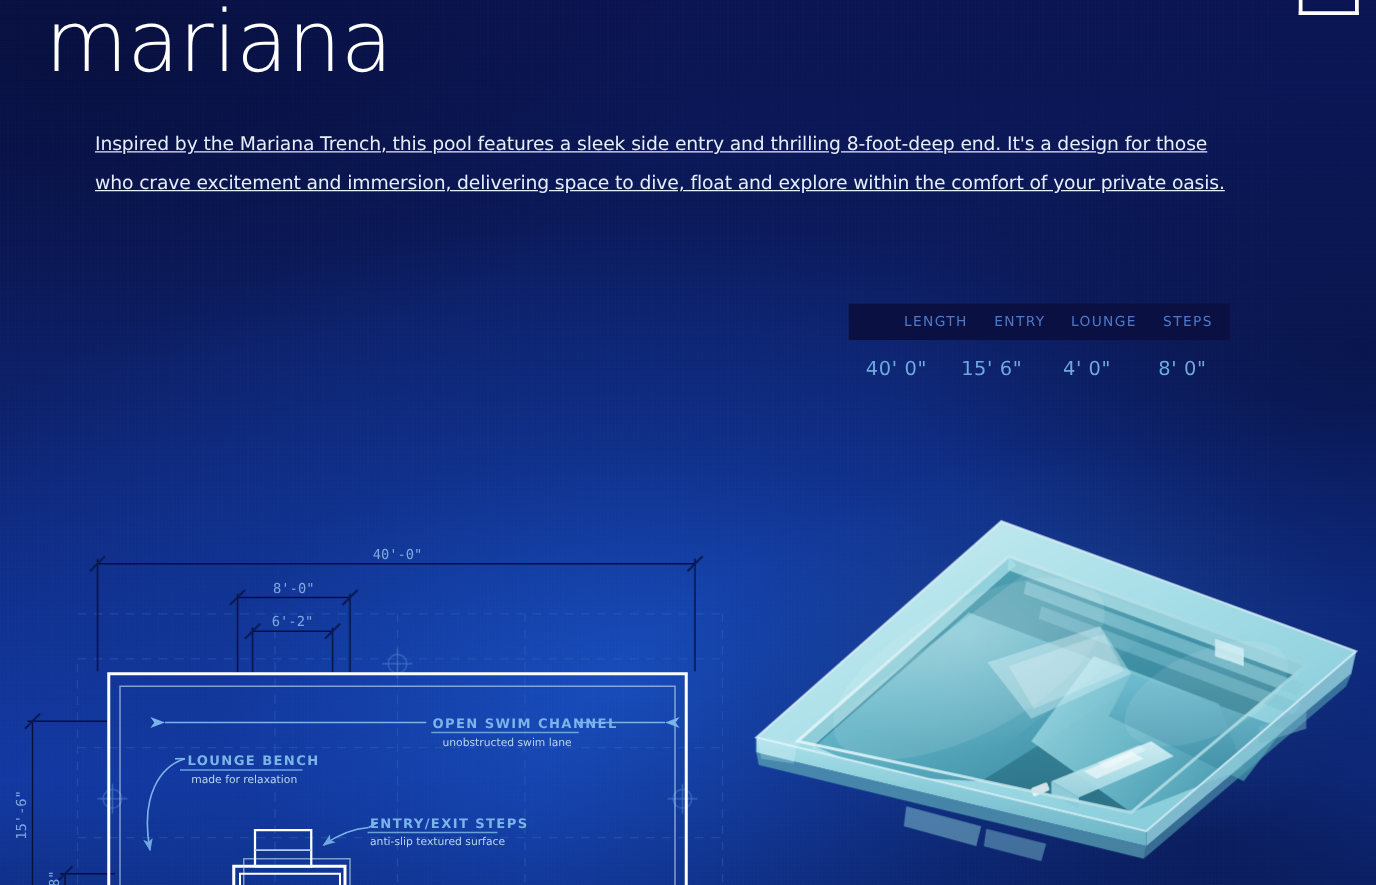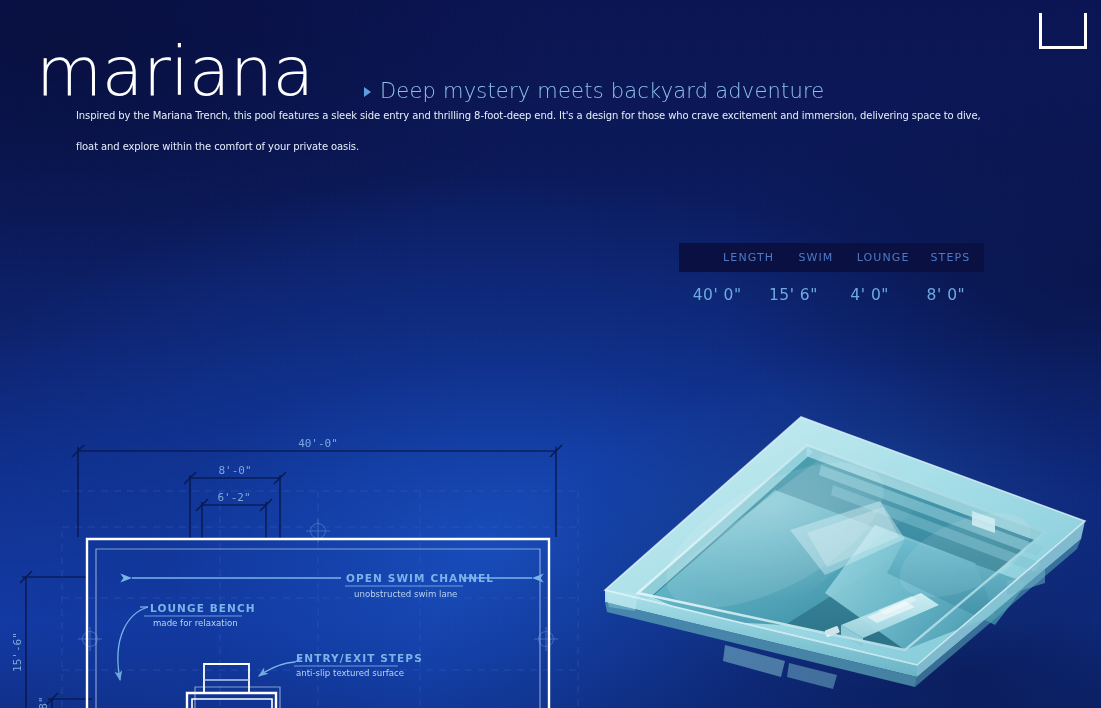--- a/index.html
+++ b/index.html
@@ -26,21 +26,21 @@
       radial-gradient(ellipse 520px 300px at 99% 40%, rgba(5,12,54,0.5) 0%, rgba(5,12,54,0) 72%);
   }
   #bg-noise{
     position:absolute; inset:0; opacity:.16;
     background-image:
       repeating-linear-gradient(0deg, rgba(255,255,255,.05) 0 1px, rgba(0,0,0,0) 1px 2px),
       repeating-linear-gradient(90deg, rgba(255,255,255,.04) 0 1px, rgba(0,0,0,0) 1px 3px);
   }
 
   
-  #header{ position:absolute; left:0; top:0; width:1101px; height:95px;margin-top:37px; }
+  #header{ position:absolute; left:0; top:0; width:1101px; height:95px; }
   #brand-title{
     position:absolute; left:36px; top:-4px;
     font-size:68px; font-weight:300; color:#ffffff;
     letter-spacing:-0.5px; line-height:1.15;
     font-family:"DejaVu Sans","Liberation Sans",sans-serif;
   }
   #tagline-wrap{
     position:absolute; left:364px; top:42px;
     display:flex; align-items:center; gap:9px;
   }
@@ -57,23 +57,23 @@
   
   #corner-frame{
     position:absolute; right:14px; top:-24px;
     width:48px; height:36px;
     border:3px solid #ffffff; border-top:none;
   }
 
   
   #body-copy{
     position:absolute; left:76px; top:100px; width:915px;
-    color:#e7eefb; font-size:10px; line-height:31px;
+    color:#e7eefb; font-size:15px; line-height:31px;
     font-family:"DejaVu Sans","Liberation Sans",sans-serif;
-    font-weight:400; letter-spacing:-.1px;
+    font-weight:400; letter-spacing:-.1px;text-decoration:underline;
   }
 
   
   #spec-table{ position:absolute; left:679px; top:243px; width:305px; }
   #spec-head{
     display:flex; background:#0a1142; height:29px; align-items:center;padding-left:36px;
   }
   #spec-vals{ display:flex; height:32px; align-items:center; margin-top:7px;}
   .spec-cell{ flex:1; text-align:center; }
   .spec-h{ font-size:11px; letter-spacing:1.1px; color:#4f79c6;
@@ -96,34 +96,30 @@
 </style>
 </head>
 <body>
 
 <div id="bg-gradient"></div>
 <div id="bg-vignette"></div>
 <div id="bg-noise"></div>
 
 <div id="header">
   <div id="brand-title">mariana</div>
-  <div id="tagline-wrap">
-    <span id="tagline-arrow"></span>
-    <span id="tagline-text">Deep mystery meets backyard adventure</span>
-  </div>
   <div id="corner-frame"></div>
 
 </div>
 
 <p id="body-copy">Inspired by the Mariana Trench, this pool features a sleek side entry and thrilling 8-foot-deep end. It's a design for those who crave excitement and immersion, delivering space to dive, float and explore within the comfort of your private oasis.</p>
 
 <div id="spec-table">
   <div id="spec-head">
     <div class="spec-cell spec-h">LENGTH</div>
-    <div class="spec-cell spec-h">SWIM</div>
+    <div class="spec-cell spec-h">ENTRY</div>
     <div class="spec-cell spec-h">LOUNGE</div>
     <div class="spec-cell spec-h">STEPS</div>
   </div>
   <div id="spec-vals">
     <div class="spec-cell spec-v">40' 0"</div>
     <div class="spec-cell spec-v">15' 6"</div>
     <div class="spec-cell spec-v">4' 0"</div>
     <div class="spec-cell spec-v">8' 0"</div>
   </div>
 </div>

